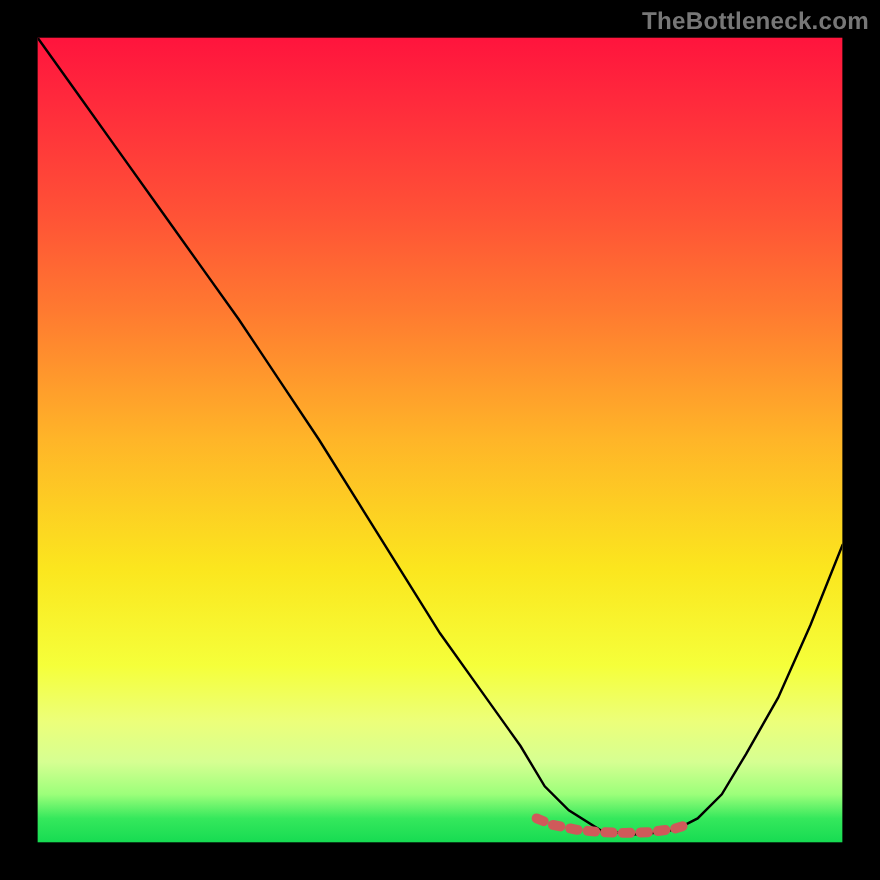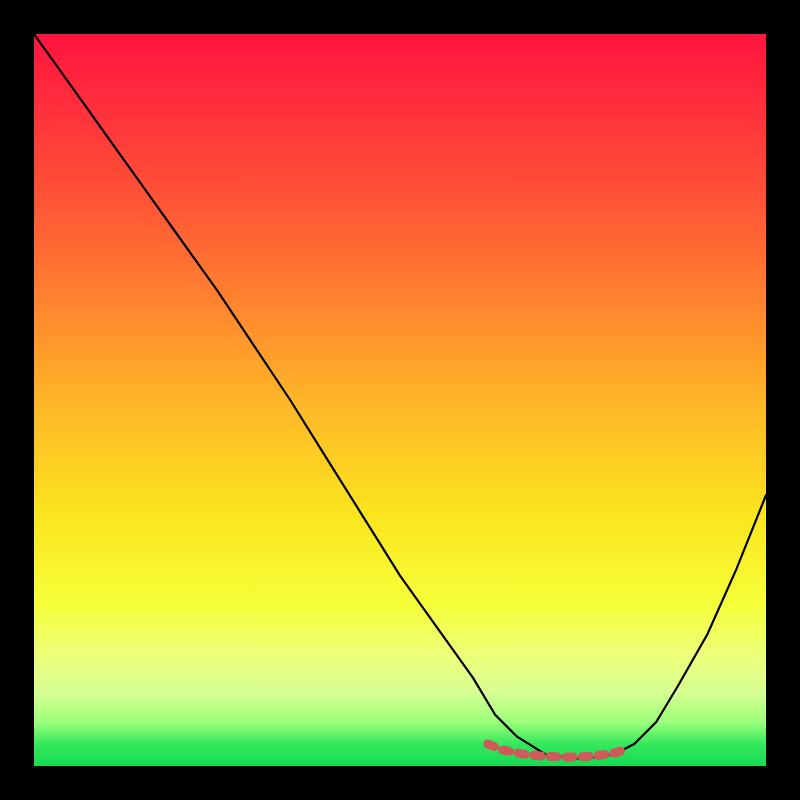--- a/index.html
+++ b/index.html
@@ -58,20 +58,21 @@
   }
   .svg-layer {
     position: absolute;
     inset: 0;
   }
 </style>
 </head>
 <body>
 
 <div class="frame">
+  <div class="watermark">TheBottleneck.com</div>
 
   <div class="plot">
     <div class="gradient"></div>
     <svg class="svg-layer" viewBox="0 0 732 732" preserveAspectRatio="none">
       <path id="curve-path" fill="none" stroke="#000" stroke-width="2.2" stroke-linecap="round" d="M0.0 0.0 L36.6 51.2 L73.2 102.5 L109.8 153.7 L146.4 205.0 L183.0 256.2 L219.6 311.1 L256.2 366.0 L292.8 424.6 L329.4 483.1 L366.0 541.7 L402.6 592.9 L439.2 644.2 L461.2 680.8 L483.1 702.7 L512.4 721.0 L541.7 724.7 L571.0 722.5 L585.6 717.4 L600.2 710.0 L622.2 688.1 L644.2 651.5 L673.4 600.2 L702.7 534.4 L732.0 461.2"></path>
       <path id="marker-path" fill="none" stroke="#cf5a5a" stroke-width="9" stroke-linecap="round" stroke-dasharray="7 9" d="M453.8 710.0 L468.5 715.9 L490.4 720.3 L512.4 722.5 L534.4 723.2 L556.3 722.5 L578.3 719.6 L592.9 715.2"></path>
     </svg>
   </div>
 </div>
 

